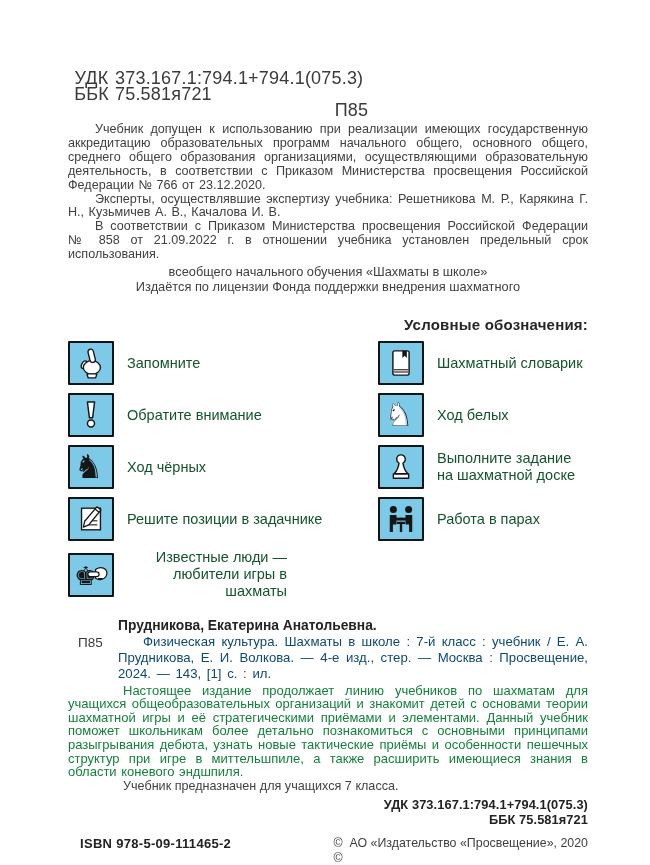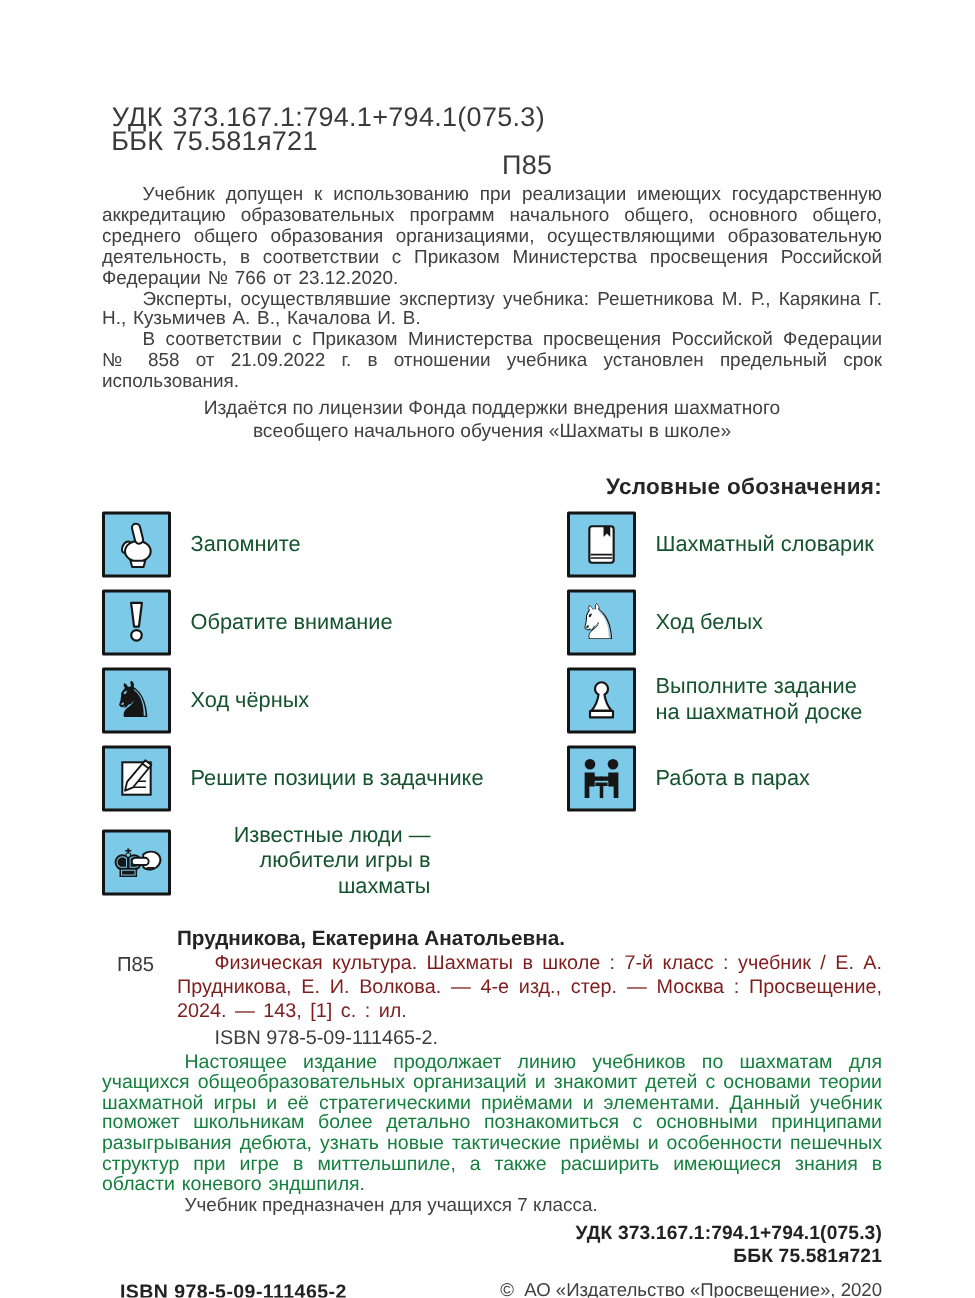--- a/index.html
+++ b/index.html
@@ -41,21 +41,21 @@
   .glyph-stack{ position:relative; width:34px; height:38px; }
   .glyph-stack span{ position:absolute; left:0; top:0; font-family:"DejaVu Sans",sans-serif;
                      font-size:33px; line-height:38px; }
   .g-under{ color:#ffffff; } .g-over{ color:#161616; } .g-solid{ color:#161616; }
 
   
   .biblio{ margin-top:9px; position:relative; }
   .biblio .author{ margin-left:50px; font-weight:bold; font-size:13.8px; color:#242424; line-height:17px; }
   .biblio .code{ position:absolute; left:10px; top:18px; font-size:13.5px; color:#3a3a3a; }
   .biblio .desc{ margin-left:50px; width:470px; font-size:13.2px; line-height:16.2px;
-                 text-align:justify; text-indent:25px; color:#7f1d1d; word-spacing:2px; }
+                 text-align:justify; text-indent:25px; color:#0c4a6e; word-spacing:2px; }
   .biblio .isbn{ margin-left:75px; font-size:13.2px; line-height:17px; color:#3c3c3c; }
   .annotation{ font-size:13px; line-height:13.6px; text-align:justify; text-indent:55px;
                color:#15803d; word-spacing:1px; margin-top:1px; }
   .audience{ font-size:12.6px; line-height:15px; text-indent:55px; color:#424242; }
 
   .codes-bold{ text-align:right; font-weight:bold; font-size:12.8px; line-height:15px;
                color:#222; margin-top:3px; letter-spacing:.1px; }
 
   
   .footer{ display:flex; justify-content:space-between; margin-top:9px; }
@@ -78,22 +78,22 @@
       <span class="lbl">ББК</span>
       <span>75.581я721</span>
     </div>
     <div class="code-only">П85</div>
   </div>
 
   <p class="para first">Учебник допущен к использованию при реализации имеющих государственную аккредитацию образовательных программ начального общего, основного общего, среднего общего образования организациями, осуществляющими образовательную деятельность, в соответствии с Приказом Министерства просвещения Российской Федерации № 766 от 23.12.2020.</p>
   <p class="para">Эксперты, осуществлявшие экспертизу учебника: Решетникова М. Р., Карякина Г. Н., Кузьмичев А. В., Качалова И. В.</p>
   <p class="para">В соответствии с Приказом Министерства просвещения Российской Федерации № 858 от 21.09.2022 г. в отношении учебника установлен предельный срок использования.</p>
   <div class="license">
+    <div>всеобщего начального обучения «Шахматы в школе»</div>
     <div>Издаётся по лицензии Фонда поддержки внедрения шахматного</div>
-    <div>всеобщего начального обучения «Шахматы в школе»</div>
   </div>
 
   <div class="legend-title">Условные обозначения:</div>
 
   <div class="legend">
 
     <div class="legend-cell">
       <span class="icon-box">
         <svg width="38" height="36" viewBox="0 0 40 40">
           <g fill="#fff" stroke="#161616" stroke-width="1.5" stroke-linejoin="round">
@@ -210,21 +210,20 @@
         </svg>
       </span>
       <span class="legend-label w160">Известные люди — любители игры в шахматы</span>
     </div>
   </div>
 
   <div class="biblio">
     <div class="author">Прудникова, Екатерина Анатольевна.</div>
     <span class="code">П85</span>
     <p class="desc">Физическая культура. Шахматы в школе : 7-й класс : учебник / Е. А. Прудникова, Е. И. Волкова. — 4-е изд., стер. — Москва : Просвещение, 2024. — 143, [1] с. : ил.</p>
-    <div class="isbn">ISBN 978-5-09-111465-2.</div>
   </div>
 
   <p class="annotation">Настоящее издание продолжает линию учебников по шахматам для учащихся общеобразовательных организаций и знакомит детей с основами теории шахматной игры и её стратегическими приёмами и элементами. Данный учебник поможет школьникам более детально познакомиться с основными принципами разыгрывания дебюта, узнать новые тактические приёмы и особенности пешечных структур при игре в миттельшпиле, а также расширить имеющиеся знания в области коневого эндшпиля.</p>
   <p class="audience">Учебник предназначен для учащихся 7 класса.</p>
 
   <div class="codes-bold">
     <div>УДК 373.167.1:794.1+794.1(075.3)</div>
     <div>ББК 75.581я721</div>
   </div>
 

